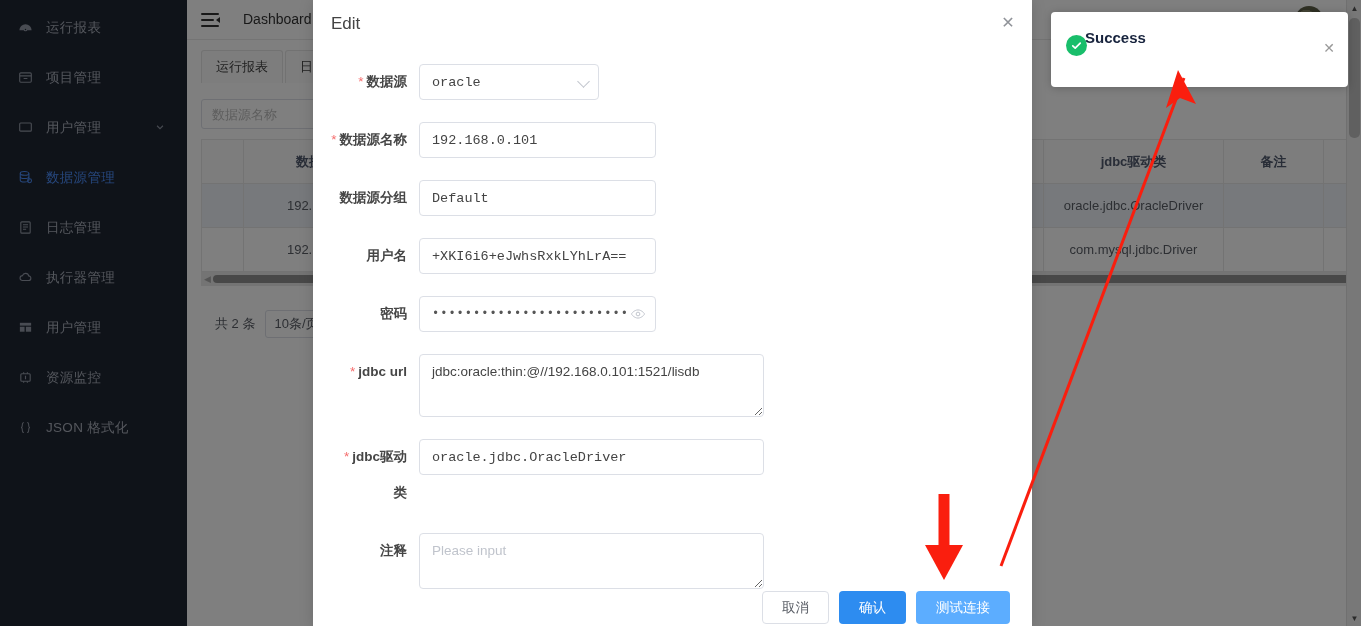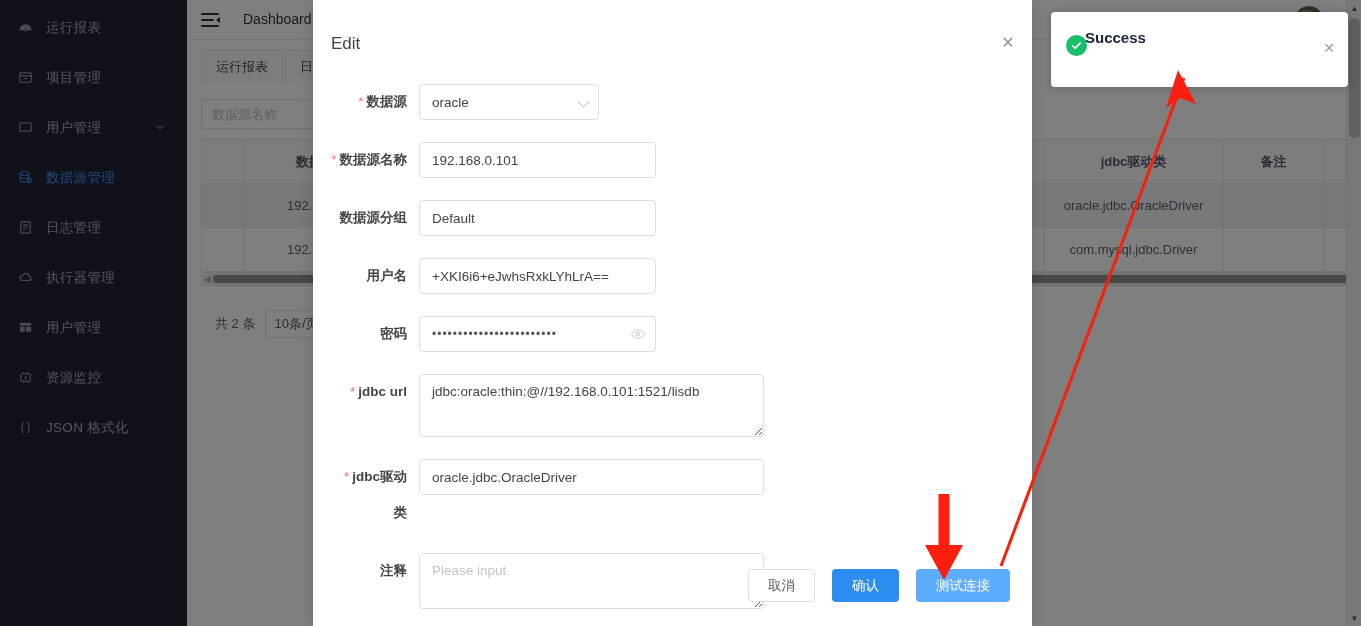--- a/index.html
+++ b/index.html
@@ -140,21 +140,21 @@
   }
 
   
   .dim { position: absolute; inset: 0; background: rgba(0,0,0,0.50); }
 
   
   .modal {
     position: absolute; left: 313px; top: 0; width: 719px; height: 626px;
     background: #fff; box-shadow: 0 2px 14px rgba(0,0,0,.15);
   }
-  .modal-head { position: relative; height: 52px; margin-top: 20px; }
+  .modal-head { position: relative; height: 52px; }
   .modal-title {
     position: absolute; left: 18px; top: 14px;
     font-size: 17px; color: #444; font-weight: normal;
   }
   .modal-close {
     position: absolute; right: 14px; top: 13px; width: 20px; height: 20px;
     display: flex; align-items: center; justify-content: center;
     color: #909399; font-size: 16px; cursor: pointer; line-height: 1;
   }
   .modal-body { padding: 12px 22px 0 18px; }
@@ -164,21 +164,21 @@
     width: 88px; flex: 0 0 88px; text-align: right; padding-right: 12px;
     font-size: 13.5px; color: #464646; font-weight: bold; line-height: 36px;
     position: relative;
   }
   .flabel .req { color: #f56c6c; margin-right: 3px; font-weight: normal; }
   .fctl { flex: 1; }
 
   .inp {
     height: 36px; border: 1px solid #dcdfe6; border-radius: 4px;
     font-size: 13.5px; color: #444; padding: 0 12px; background: #fff;
-    font-family: Liberation Sans, sans-serif; outline: none; display: block;
+    font-family: Liberation Mono, monospace; outline: none; display: block;
   }
   .inp::placeholder { color: #c0c4cc; }
   .w-sel  { width: 180px; }
   .w-mid  { width: 237px; }
   .w-wide { width: 345px; }
 
   .selwrap { position: relative; width: 180px; }
   .selwrap .sel-cv {
     position: absolute; right: 11px; top: 13px; width: 9px; height: 9px;
     border-right: 1.6px solid #c0c4cc; border-bottom: 1.6px solid #c0c4cc;
@@ -196,22 +196,22 @@
     width: 345px; border: 1px solid #dcdfe6; border-radius: 4px;
     font-size: 13.5px; color: #444; padding: 7px 12px; background: #fff;
     font-family: inherit; outline: none; resize: vertical; line-height: 1.5;
     display: block;
   }
   textarea.ta::placeholder { color: #c0c4cc; }
   .ta-url { height: 63px; }
   .ta-memo { height: 56px; }
 
   .modal-foot {
-    position: absolute; right: 22px; bottom: 24px;
-    display: flex; align-items: flex-end; gap: 17px;
+    position: absolute; right: 22px; bottom: 2px;
+    display: flex; align-items: flex-end; gap: 10px;
   }
   .mbtn {
     height: 33px; border-radius: 4px; font-size: 13.5px; padding: 0 19px;
     cursor: pointer; font-family: inherit; border: 1px solid transparent;
   }
   .mbtn.cancel { background: #fff; border-color: #dcdfe6; color: #5a5e66; }
   .mbtn.confirm { background: #2d8cf0; color: #fff; }
   .mbtn.test { background: #5cadff; color: #fff; }
 
   

